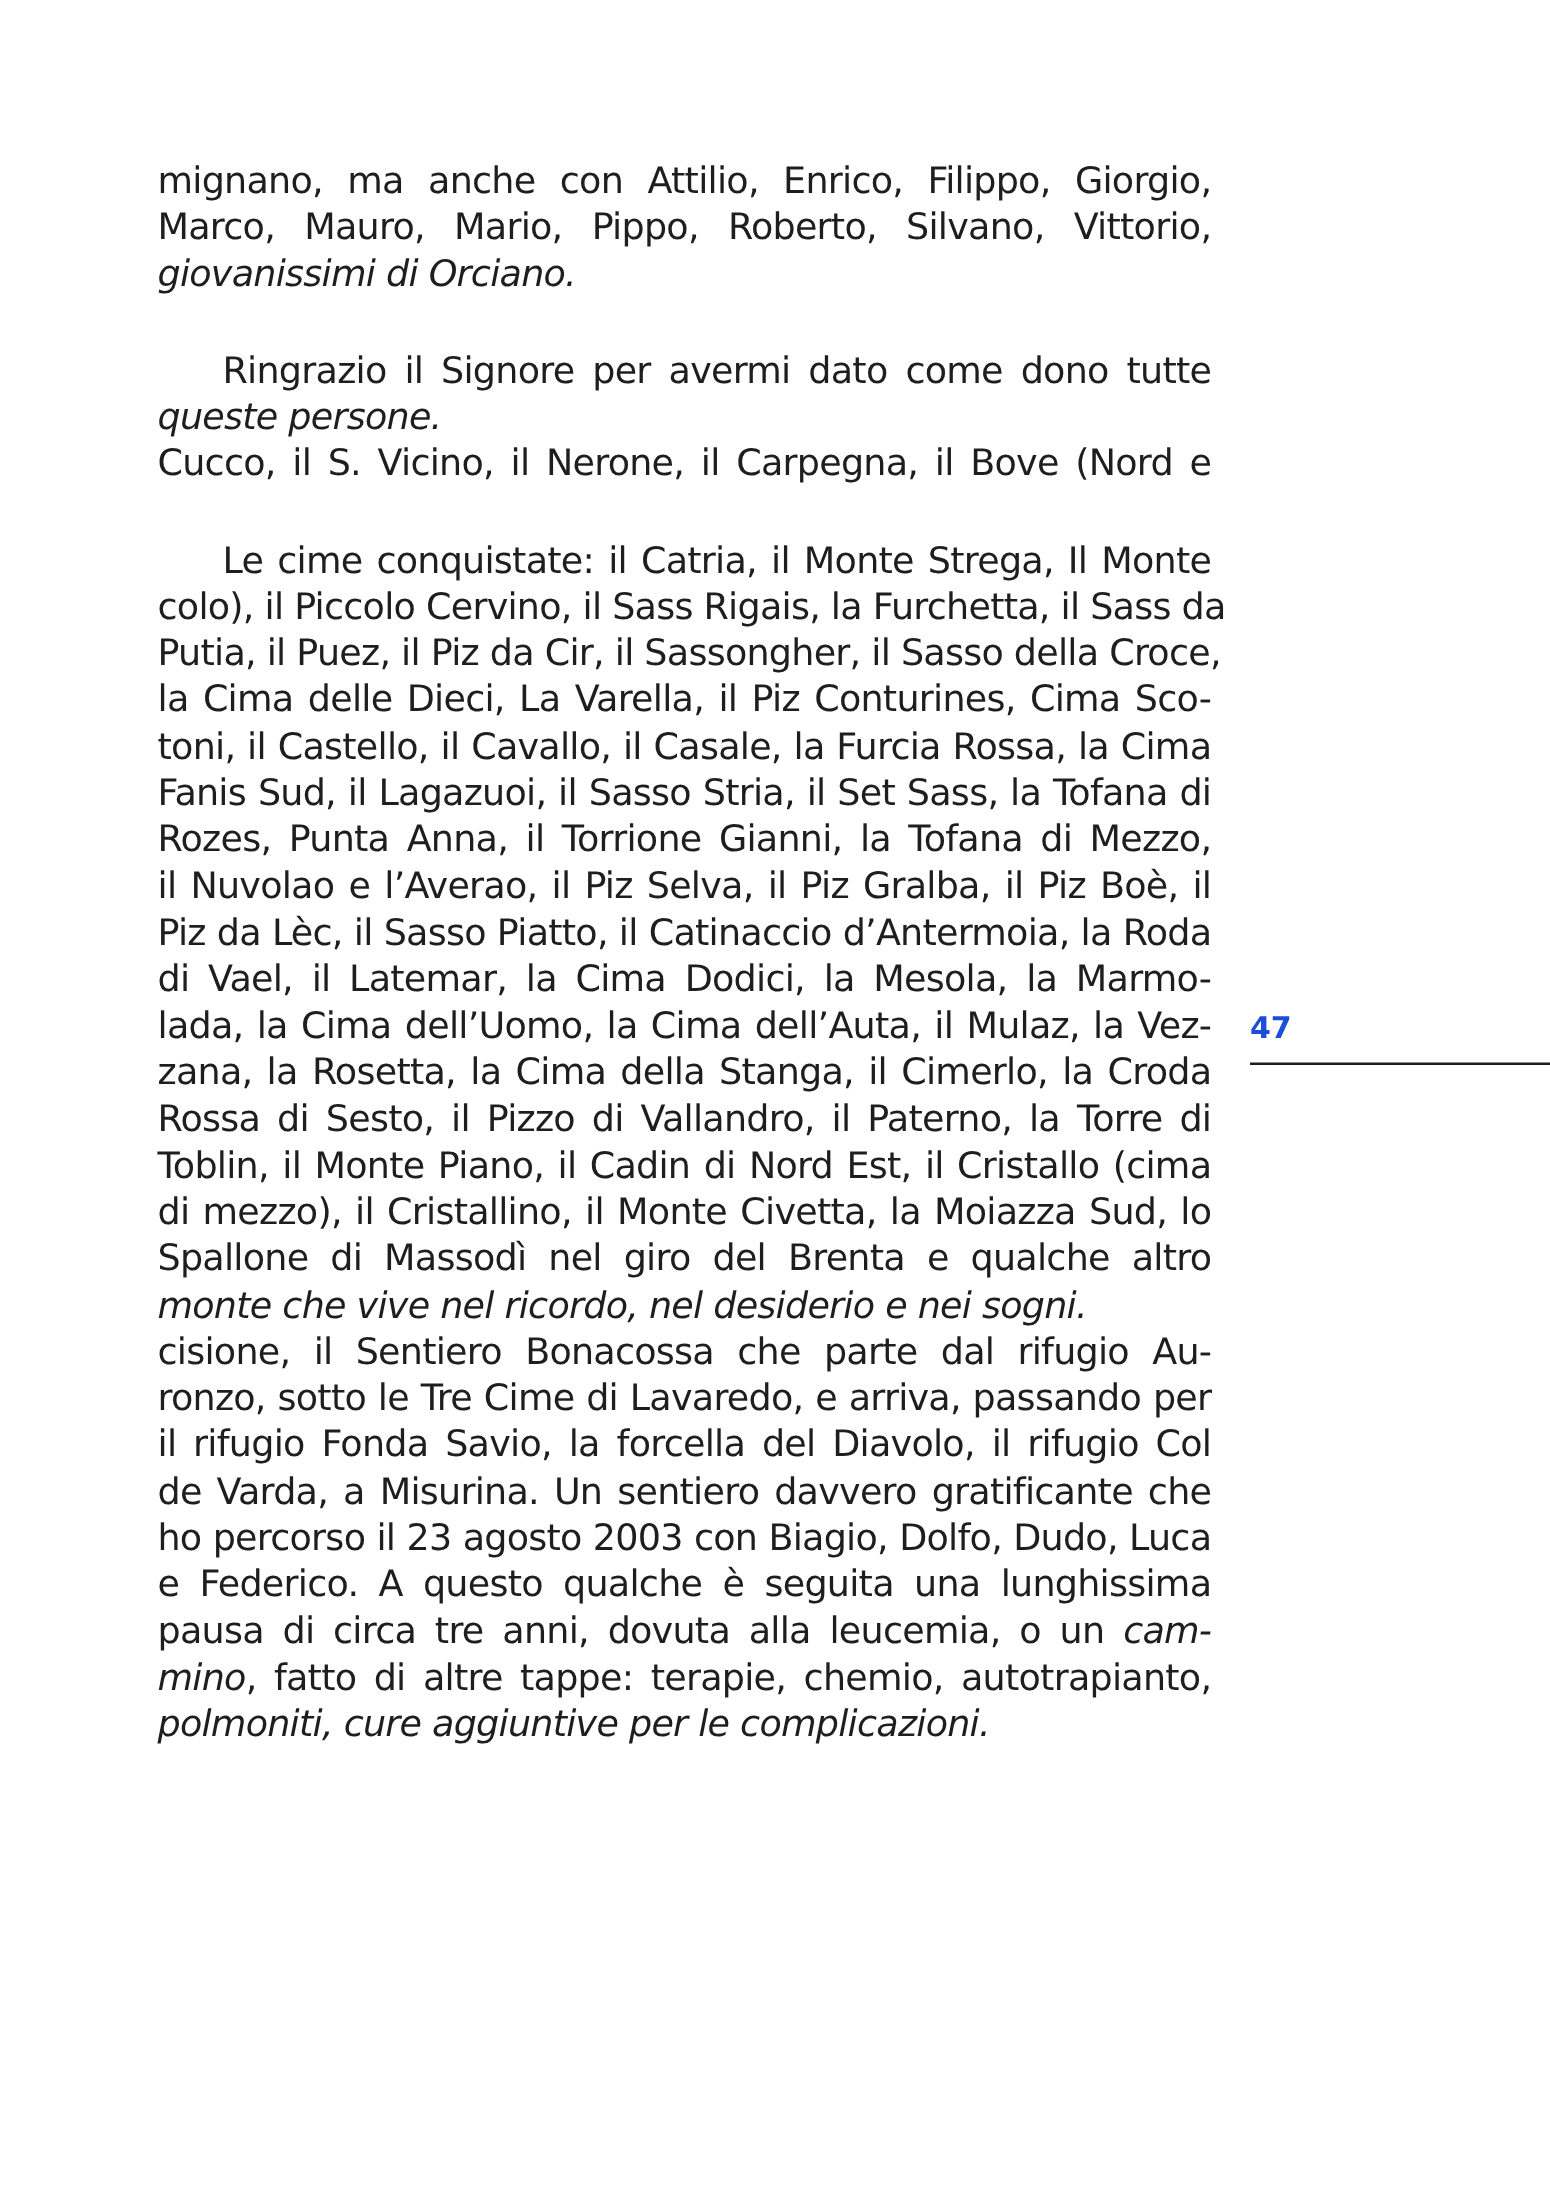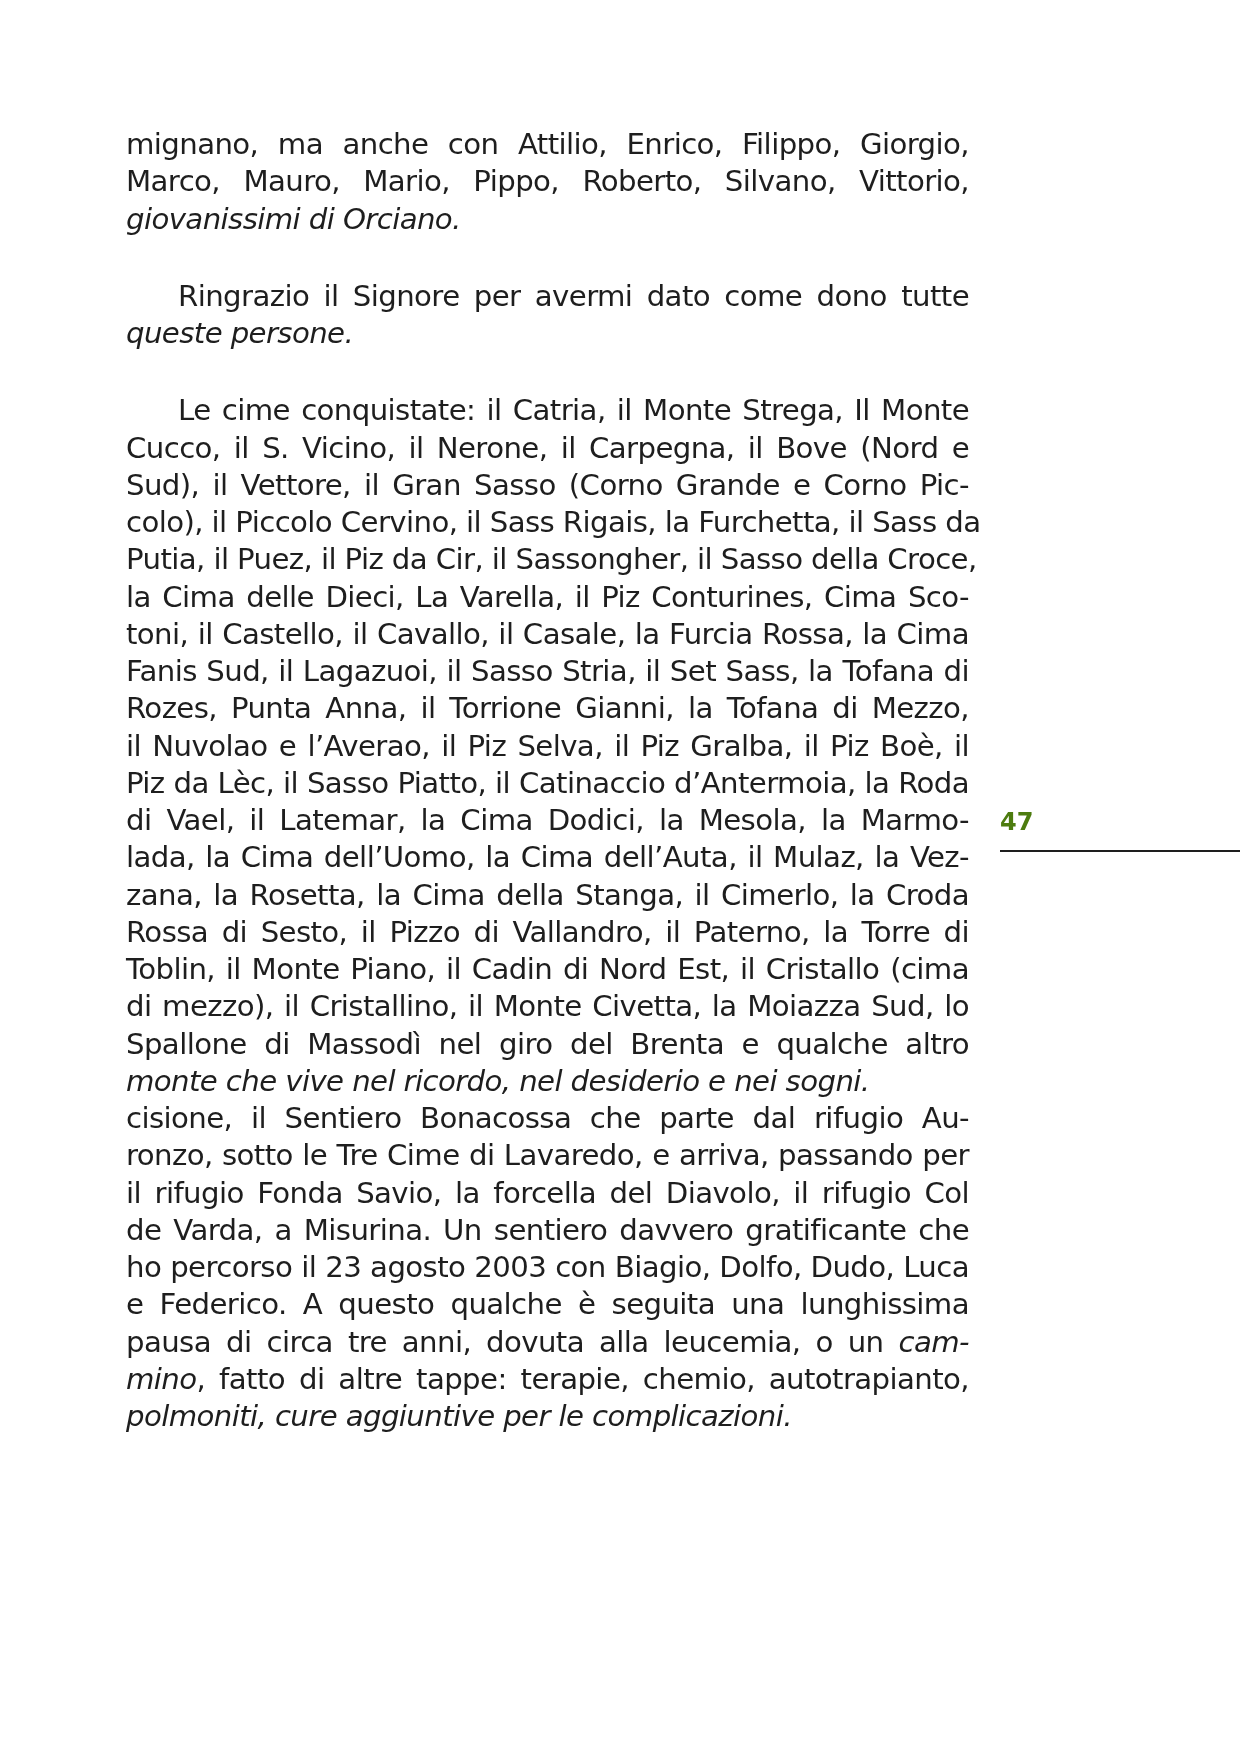--- a/index.html
+++ b/index.html
@@ -12,40 +12,39 @@
     }
     .line {
       display: block; height: 37.25px; line-height: 37.25px; white-space: nowrap;
       text-align: justify; text-align-last: justify; overflow: visible;
     }
     .line.last { text-align-last: left; font-style: italic; }
     .line.indent { padding-left: 52px; margin-top: 40px; }
     .line em { font-style: italic; }
     .page-number {
       position: absolute; left: 1000px; top: 808px;
-      font-family: "DejaVu Sans", sans-serif; font-weight: bold; font-size: 24px; color: #4d7c0f;
+      font-family: "DejaVu Sans", sans-serif; font-weight: bold; font-size: 24px; color: #1d4ed8;
     }
     .page-rule { position: absolute; left: 1000px; top: 850px; width: 240px; height: 2px; background: #1e1e1e; }
   </style>
 </head>
 <body>
 
 <div class="page">
   <div class="text-block">
 
     <span class="line">mignano, ma anche con Attilio, Enrico, Filippo, Giorgio,</span>
     <span class="line">Marco, Mauro, Mario, Pippo, Roberto, Silvano, Vittorio,</span>
     <span class="line last">giovanissimi di Orciano.</span>
 
     <span class="line indent">Ringrazio il Signore per avermi dato come dono tutte</span>
     <span class="line last">queste persone.</span>
 
+    <span class="line">Cucco, il S. Vicino, il Nerone, il Carpegna, il Bove (Nord e</span>
     <span class="line indent">Le cime conquistate: il Catria, il Monte Strega, Il Monte</span>
-    <span class="line">Cucco, il S. Vicino, il Nerone, il Carpegna, il Bove (Nord e</span>
-    <span class="line">Sud), il Vettore, il Gran Sasso (Corno Grande e Corno Pic-</span>
     <span class="line">colo), il Piccolo Cervino, il Sass Rigais, la Furchetta, il Sass da</span>
     <span class="line">Putia, il Puez, il Piz da Cir, il Sassongher, il Sasso della Croce,</span>
     <span class="line">la Cima delle Dieci, La Varella, il Piz Conturines, Cima Sco-</span>
     <span class="line">toni, il Castello, il Cavallo, il Casale, la Furcia Rossa, la Cima</span>
     <span class="line">Fanis Sud, il Lagazuoi, il Sasso Stria, il Set Sass, la Tofana di</span>
     <span class="line">Rozes, Punta Anna, il Torrione Gianni, la Tofana di Mezzo,</span>
     <span class="line">il Nuvolao e l’Averao, il Piz Selva, il Piz Gralba, il Piz Boè, il</span>
     <span class="line">Piz da Lèc, il Sasso Piatto, il Catinaccio d’Antermoia, la Roda</span>
     <span class="line">di Vael, il Latemar, la Cima Dodici, la Mesola, la Marmo-</span>
     <span class="line">lada, la Cima dell’Uomo, la Cima dell’Auta, il Mulaz, la Vez-</span>

